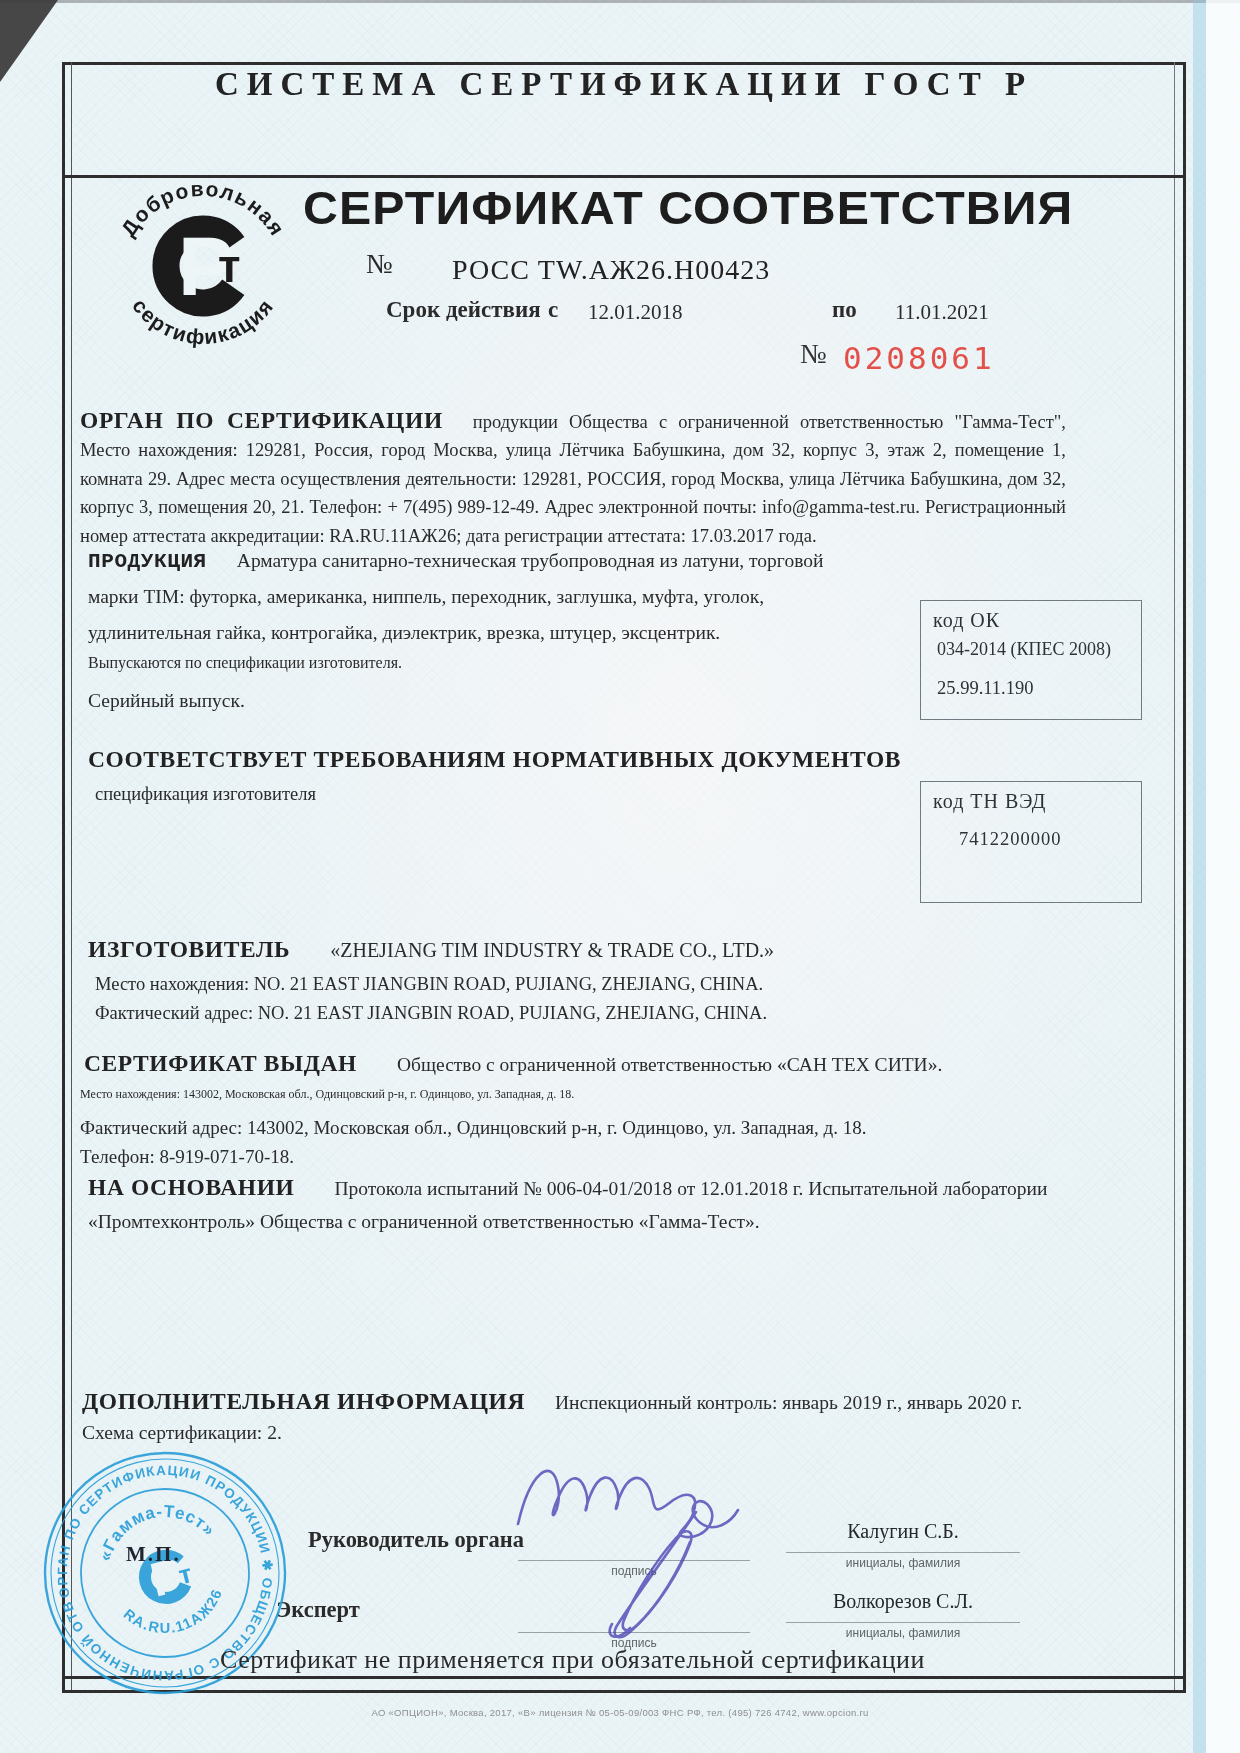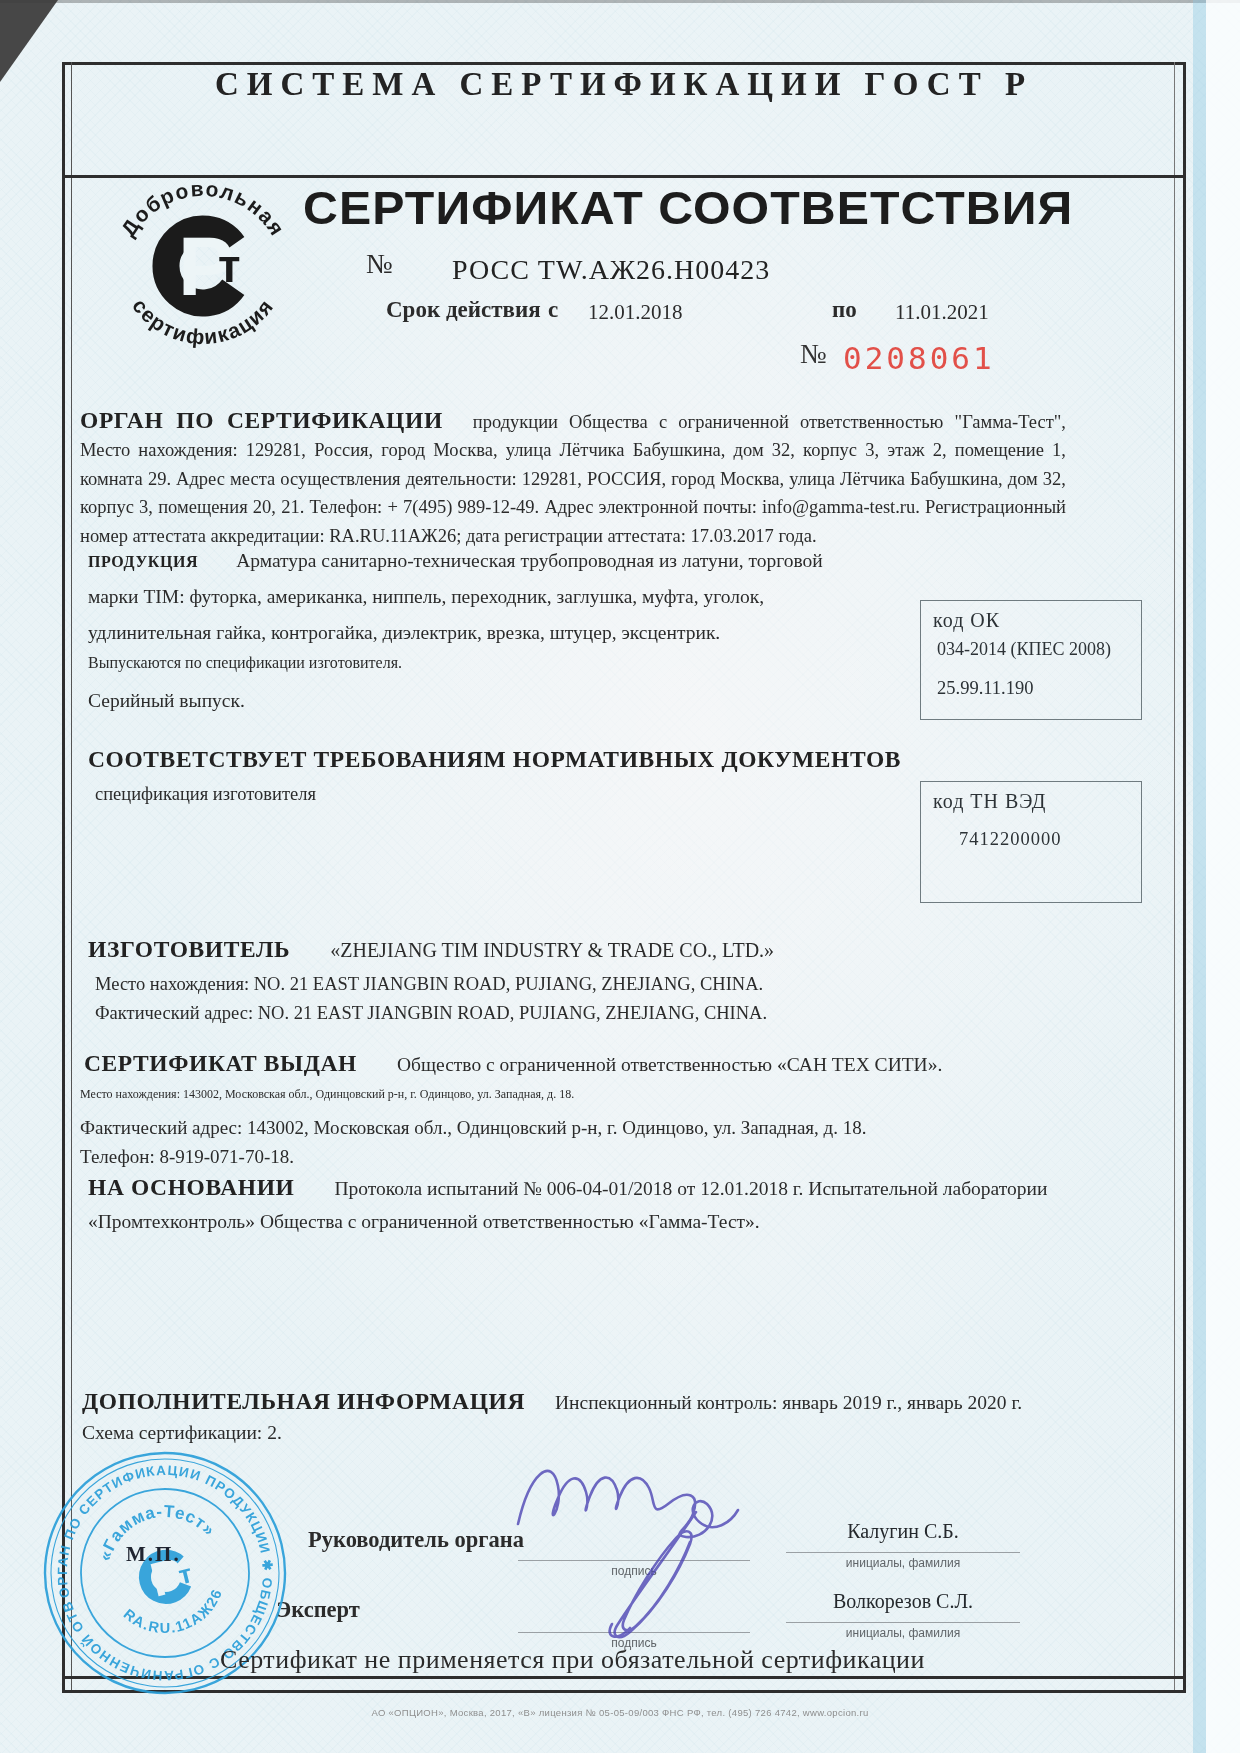--- a/index.html
+++ b/index.html
@@ -30,21 +30,21 @@
   .val-c{left:548px;top:297px;font-size:23px;font-weight:bold;}
   .val-from{left:588px;top:300px;font-size:21px;}
   .val-po{left:832px;top:297px;font-size:23px;font-weight:bold;}
   .val-to{left:895px;top:300px;font-size:21px;}
   .blank-label{left:800px;top:338px;font-size:28px;color:#333;}
   .blank-digits{left:843px;top:340px;font-family:"DejaVu Sans Mono",monospace;font-size:31px;letter-spacing:3px;color:#e25049;}
   
   .sect-h{font-weight:bold;font-size:23.5px;letter-spacing:.6px;color:#222;line-height:1;}
   .organ-p{left:80px;top:408px;width:986px;font-size:18.5px;line-height:1.54;text-align:justify;}
   .prod-p{left:88px;top:543px;width:778px;font-size:19.5px;line-height:36px;}
-  .prod-h{font-size:16px;margin-right:38px;}
+  .prod-h{font-size:21px;margin-right:30px;font-family:Liberation Mono, monospace;}
   .prod-note{left:88px;top:654px;font-size:16px;}
   .prod-serial{left:88px;top:690px;font-size:19.5px;}
   .sootv-h{left:88px;top:748px;width:820px;}
   .sootv-sub{left:95px;top:784px;font-size:18.5px;}
   .code-box{width:196px;border:1.5px solid #6f7b80;padding:8px 12px;color:#2c3236;}
   .ok-box{left:920px;top:600px;height:102px;}
   .tn-box{left:920px;top:781px;height:104px;}
   .code-label{font-size:20px;letter-spacing:1px;}
   .code-v1{font-size:18px;margin-top:7px;margin-left:4px;white-space:nowrap;}
   .code-v2{font-size:18.5px;margin-top:18px;margin-left:4px;}

